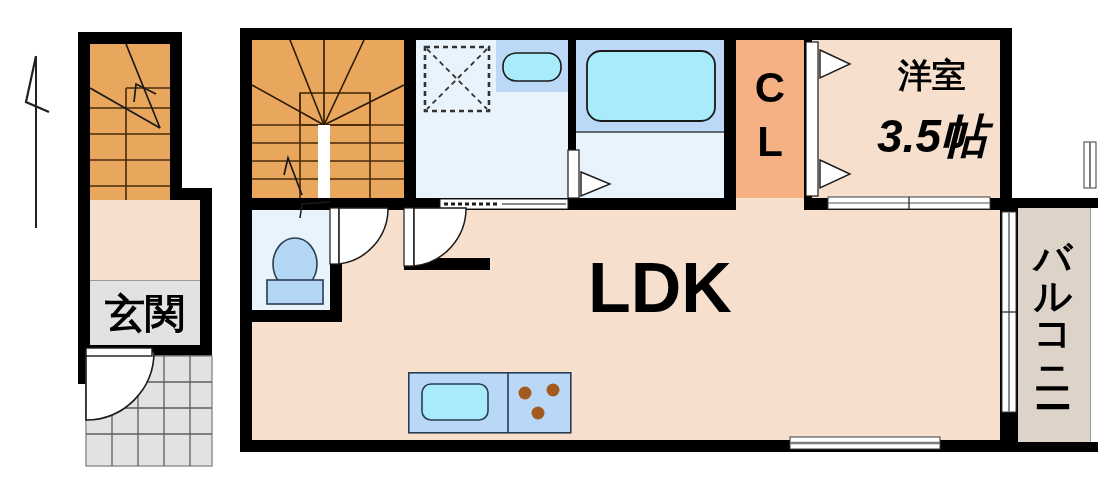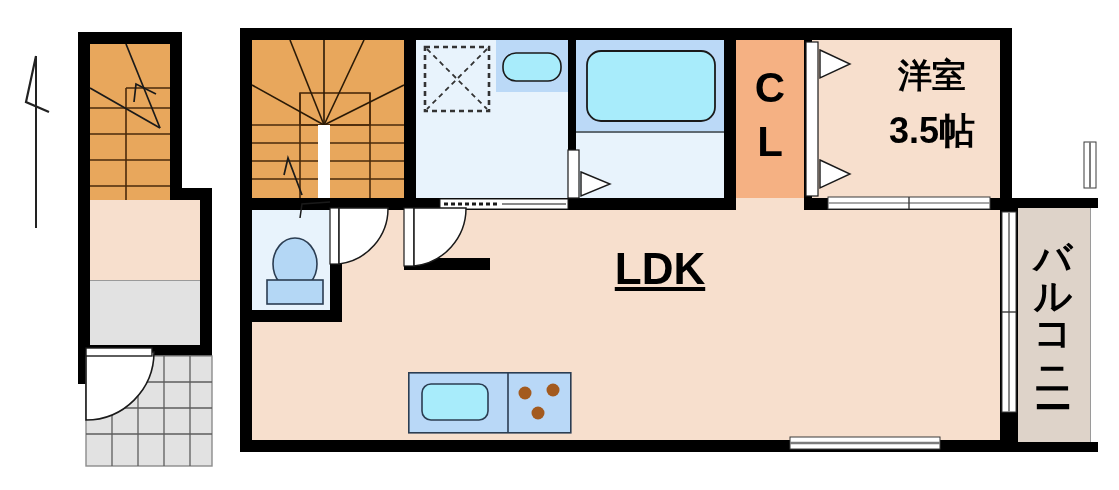--- a/index.html
+++ b/index.html
@@ -55,20 +55,21 @@
 
   <div class="abs wall" style="left:170px;top:188px;width:42px;height:24px;"></div>
   <div class="abs wall" style="left:200px;top:200px;width:12px;height:156px;"></div>
   <div class="abs wall" style="left:78px;top:200px;width:12px;height:184px;"></div>
   <div class="abs wall" style="left:78px;top:344px;width:134px;height:12px;"></div>
 
   <div class="abs room" style="left:90px;top:200px;width:110px;height:80px;"></div>
 
   <div class="abs tile" style="left:90px;top:280px;width:110px;height:64px;border-top:1px solid #9a9a9a;"></div>
 
+  <div class="abs label" style="left:90px;top:292px;width:110px;font-size:40px;">玄関</div>
 
   <div class="abs" style="left:86px;top:356px;width:126px;height:110px;">
     <svg width="126" height="110" viewBox="0 0 126 110">
       <rect x="0" y="0" width="126" height="110" fill="#E2E2E2" stroke="#8c8c8c" stroke-width="1.4"></rect>
       <g stroke="#5d5d5d" stroke-width="1.3">
         <line x1="0" y1="26" x2="126" y2="26"></line>
         <line x1="0" y1="52" x2="126" y2="52"></line>
         <line x1="0" y1="78" x2="126" y2="78"></line>
         <line x1="26" y1="0" x2="26" y2="110"></line>
         <line x1="52" y1="0" x2="52" y2="110"></line>
@@ -248,23 +249,23 @@
     </svg>
   </div>
 
   <div class="abs" style="left:790px;top:436px;width:150px;height:14px;">
     <svg width="150" height="14" viewBox="0 0 150 14">
       <rect x="0" y="1" width="150" height="12" fill="#ffffff" stroke="#3a3a3a" stroke-width="1"></rect>
       <line x1="0" y1="7" x2="150" y2="7" stroke="#7c7c7c" stroke-width="2.4"></line>
     </svg>
   </div>
 
-  <div class="abs label" style="left:560px;top:246px;width:200px;font-size:44px;text-decoration:underline;">LDK</div>
+  <div class="abs label" style="left:560px;top:252px;width:200px;font-size:70px;">LDK</div>
 
   <div class="abs label" style="left:852px;top:58px;width:160px;font-size:34px;">洋室</div>
-  <div class="abs label" style="left:842px;top:112px;width:180px;font-size:36px;">3.5帖</div>
+  <div class="abs label" style="left:842px;top:112px;width:180px;font-size:46px;font-style:italic;">3.5帖</div>
 
   <div class="abs label" style="left:736px;top:66px;width:68px;font-size:42px;">C</div>
   <div class="abs label" style="left:736px;top:120px;width:68px;font-size:42px;">L</div>
 
   <div class="abs vlabel" style="left:1028px;top:214px;width:44px;font-size:38px;line-height:1.0;">バルコニー</div>
 
 </div>
 
 </body></html>

